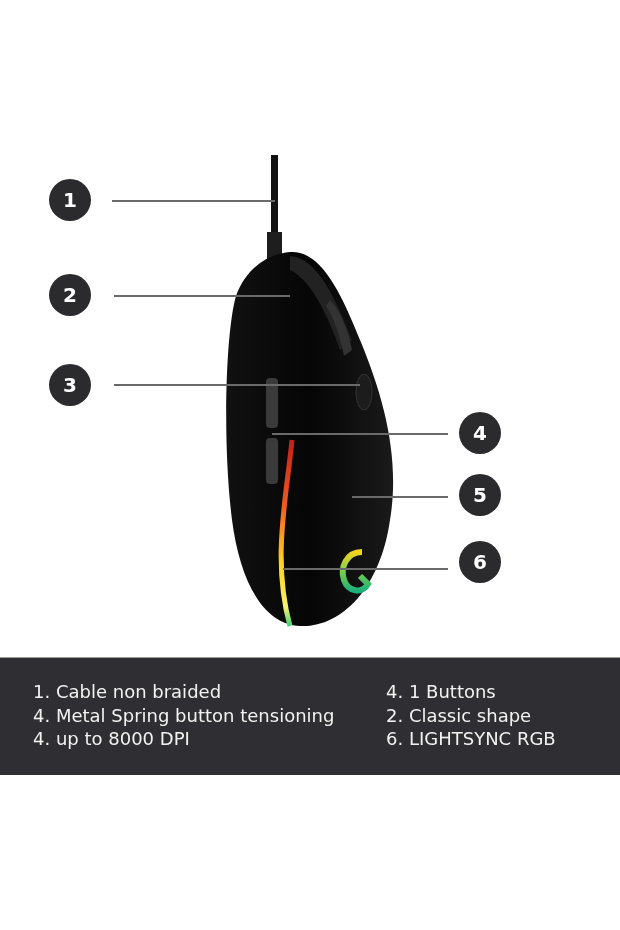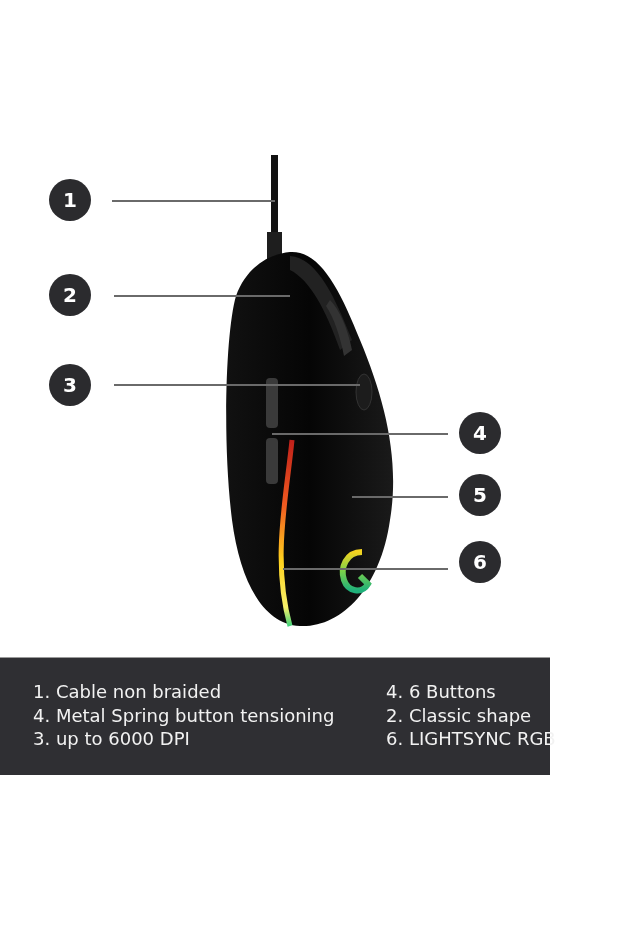--- a/index.html
+++ b/index.html
@@ -1,21 +1,21 @@
 <!DOCTYPE html>
 <html><head>
 <meta charset="utf-8">
 <style>
   html,body{margin:0;padding:0;}
   body{width:620px;height:930px;background:#ffffff;position:relative;overflow:hidden;font-family:"DejaVu Sans","Liberation Sans",sans-serif;}
   .stage{position:absolute;left:0;top:0;width:620px;height:650px;}
   .mouse-svg{position:absolute;left:0;top:0;width:620px;height:650px;}
   .callout{position:absolute;width:42px;height:42px;border-radius:50%;background:#2b2b2e;color:#fff;font-weight:bold;font-size:20px;display:flex;align-items:center;justify-content:center;}
   .leader{position:absolute;height:2px;background:#6a6a6a;}
-  .band{position:absolute;left:0;top:657px;width:550px;height:117px;background:#2f2f33;border-top:1px solid #9a9a9a;}
+  .band{position:absolute;left:0;top:657px;width:620px;height:117px;background:#2f2f33;border-top:1px solid #9a9a9a;}
   .col{position:absolute;top:22px;color:#f2f2f2;font-size:18px;line-height:23.5px;}
   .col.left{left:33px;}
   .col.right{left:386px;}
   .col div{white-space:nowrap;}
 </style>
 </head>
 <body>
 
 <div class="stage">
   <svg class="mouse-svg" viewBox="0 0 620 650">
@@ -71,20 +71,20 @@
     <div class="leader" style="left: 352px; top: 496px; width: 96px;"></div>
     <div class="callout" style="left: 459px; top: 474px;">5</div>
     <div class="leader" style="left: 283px; top: 568px; width: 165px;"></div>
     <div class="callout" style="left: 459px; top: 541px;">6</div>
   </div>
 
 <div class="band">
   <div class="col left">
     <div>1. Cable non braided</div>
     <div>4. Metal Spring button tensioning</div>
-    <div>3. up to 6000 DPI</div>
+    <div>4. up to 8000 DPI</div>
   </div>
   <div class="col right">
-    <div>4. 6 Buttons</div>
+    <div>4. 1 Buttons</div>
     <div>2. Classic shape</div>
     <div>6. LIGHTSYNC RGB</div>
   </div>
 </div>
 
 </body></html>

